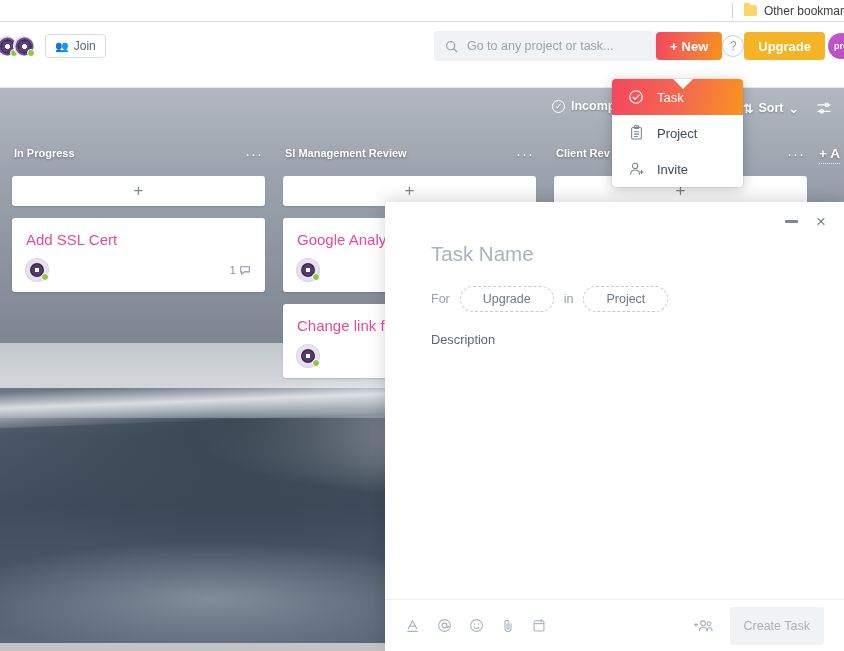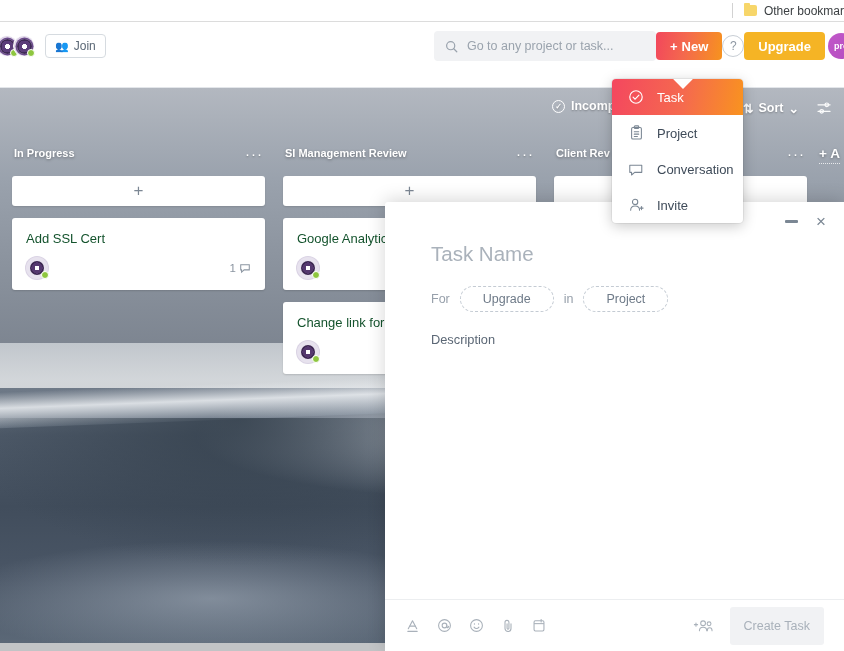--- a/index.html
+++ b/index.html
@@ -188,21 +188,21 @@
   .add-card {
     height: 30px; background: #fff; border-radius: 3px;
     display: flex; align-items: center; justify-content: center;
     color: #7c8794; font-size: 17px; cursor: pointer; margin-bottom: 12px;
     box-shadow: 0 1px 2px rgba(0,0,0,.12);
   }
   .card {
     background: #fff; border-radius: 3px; padding: 13px 14px 11px 14px;
     margin-bottom: 12px; box-shadow: 0 1px 2px rgba(0,0,0,.14); cursor: pointer;
   }
-  .card-title { font-size: 13px; color: #14532d; margin-bottom: 11px; white-space: nowrap; overflow: hidden; }
+  .card-title { font-size: 15px; color: #ec4899; margin-bottom: 11px; white-space: nowrap; overflow: hidden; }
   .card-foot { display: flex; align-items: center; justify-content: space-between; }
   .card-av {
     width: 22px; height: 22px; border-radius: 50%;
     background: #e7e2ee; position: relative;
     display: flex; align-items: center; justify-content: center;
     box-shadow: 0 0 0 1px #dad3e4;
   }
   .card-av .gear {
     width: 14px; height: 14px; border-radius: 50%;
     background: radial-gradient(circle at 50% 50%, #fff 24%, #55386f 25%, #55386f 56%, #3c2751 57%);
@@ -456,28 +456,20 @@
           <rect x="5.5" y="1" width="5" height="3" rx="1"></rect>
           <line x1="5.5" y1="7.5" x2="10.5" y2="7.5" stroke-linecap="round"></line>
           <line x1="5.5" y1="10.3" x2="10.5" y2="10.3" stroke-linecap="round"></line>
           <line x1="5.5" y1="13" x2="9" y2="13" stroke-linecap="round"></line>
         </svg>
       </span>
       <span>Project</span>
     </div>
     <div class="dd-item">
       <span class="dd-ico">
-        <svg width="16" height="15" viewBox="0 0 18 16" fill="none" stroke="#7b8794" stroke-width="1.2">
-          <path d="M2 3.2h13.5v8H7.5L4 14.2V11.2H2z" stroke-linejoin="round"></path>
-        </svg>
-      </span>
-      <span>Conversation</span>
-    </div>
-    <div class="dd-item">
-      <span class="dd-ico">
         <svg width="16" height="16" viewBox="0 0 18 18" fill="none" stroke="#7b8794" stroke-width="1.2">
           <circle cx="8" cy="5.5" r="3"></circle>
           <path d="M3 15c0-3 2.3-4.8 5-4.8s5 1.8 5 4.8" stroke-linecap="round"></path>
           <line x1="13.5" y1="12.5" x2="17" y2="12.5" stroke-linecap="round"></line>
           <line x1="15.2" y1="10.8" x2="15.2" y2="14.2" stroke-linecap="round"></line>
         </svg>
       </span>
       <span>Invite</span>
     </div>
   </div>

